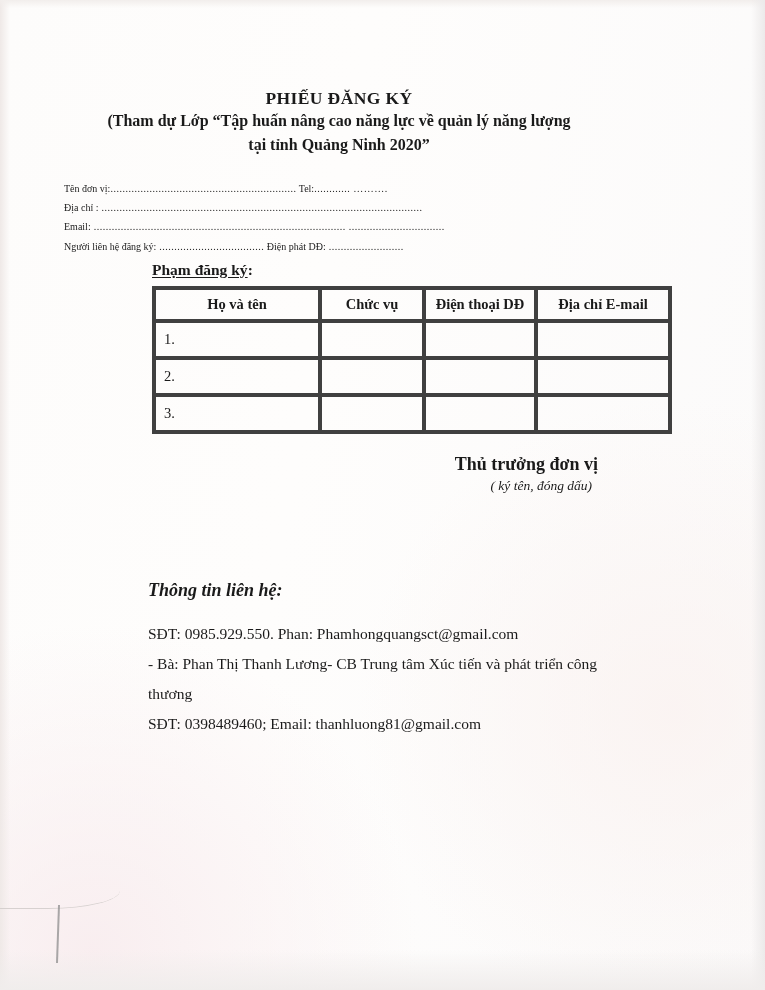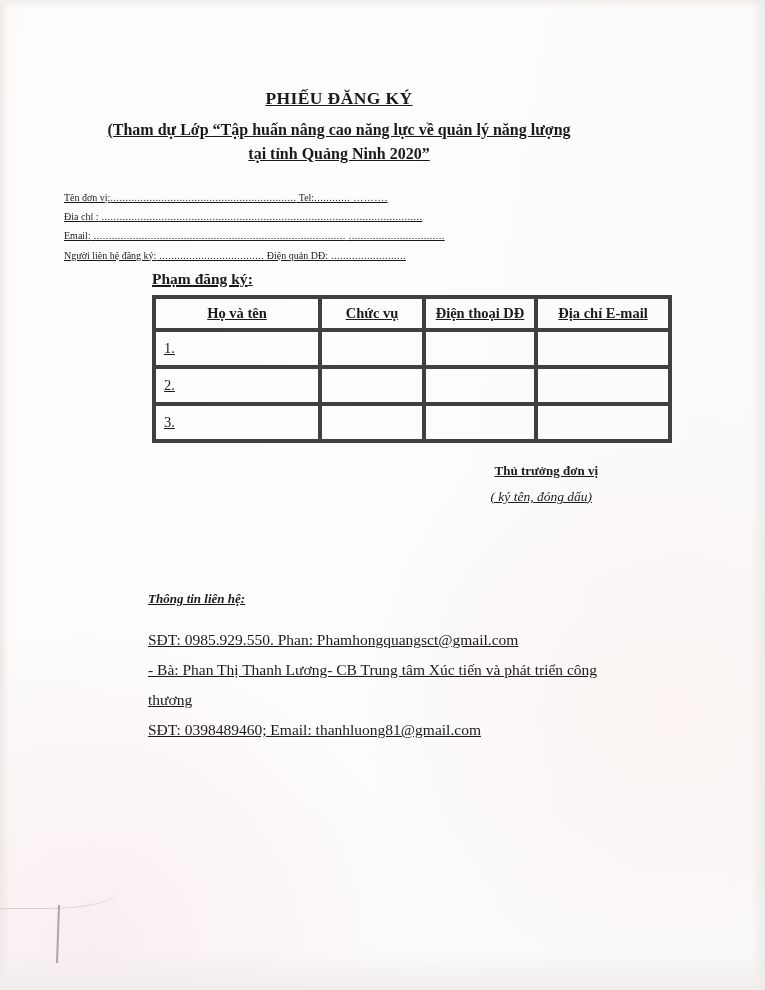--- a/index.html
+++ b/index.html
@@ -64,37 +64,35 @@
     border-bottom: 1px solid #cfcac8;
     border-radius: 0 0 60% 0;
     opacity: .8;
   }
 
   .content {
     position: absolute;
     left: 0; top: 0;
     width: 678px;
     height: 990px;
-    text-decoration: underline;
   }
 
   
   .title-block {
     text-align: center;
     margin-top: 88px;
   }
   .doc-title {
     font-size: 17.5px;
     font-weight: bold;
     letter-spacing: .4px;
   }
   .doc-subtitle {
     font-size: 16px;
     font-weight: bold;
-    margin-top: 9px;
     line-height: 1.5;
     padding: 0 105px;
   }
 
   
   .fields {
     margin-top: 24px;
     padding-left: 64px;
     padding-right: 95px;
     font-size: 10px;
@@ -149,38 +147,38 @@
   .col-phone { width: 108px; }
   .col-mail  { width: 130px; }
 
   
   .signature {
     margin-top: 20px;
     padding-right: 80px;
     text-align: right;
   }
   .sig-title {
-    font-size: 13px;
+    font-size: 18px;
     font-weight: bold;
   }
   .sig-note {
     font-size: 13.5px;
     font-style: italic;
-    margin-top: 10px;
+    margin-top: 3px;
     padding-right: 6px;
   }
 
   
   .contact {
     margin-top: 86px;
     padding-left: 148px;
     padding-right: 60px;
   }
   .contact-heading {
-    font-size: 13px;
+    font-size: 18px;
     font-weight: bold;
     font-style: italic;
     margin-bottom: 18px;
   }
   .contact-line {
     font-size: 15.5px;
     line-height: 1.95;
   }
 </style>
 </head>
@@ -212,21 +210,21 @@
 
     <div class="field-row">
       <span class="field-label">Địa chỉ :</span><span class="dots"> ...........................................................................................................</span>
     </div>
 
     <div class="field-row">
       <span class="field-label">Email:</span><span class="dots"> ....................................................................................</span><span class="dots"> ................................</span>
     </div>
 
     <div class="field-row">
-      <span class="field-label">Người liên hệ đăng ký:</span><span class="dots"> ...................................</span><span class="field-label"> Điện quản DĐ:</span><span class="dots"> .........................</span>
+      <span class="field-label">Người liên hệ đăng ký:</span><span class="dots"> ...................................</span><span class="field-label"> Điện phát DĐ:</span><span class="dots"> .........................</span>
     </div>
 
   </div>
 
   <div class="section-label">
     <span class="underline">Phạm đăng ký</span><span>:</span>
   </div>
 
   <table class="reg-table">
     <thead>

